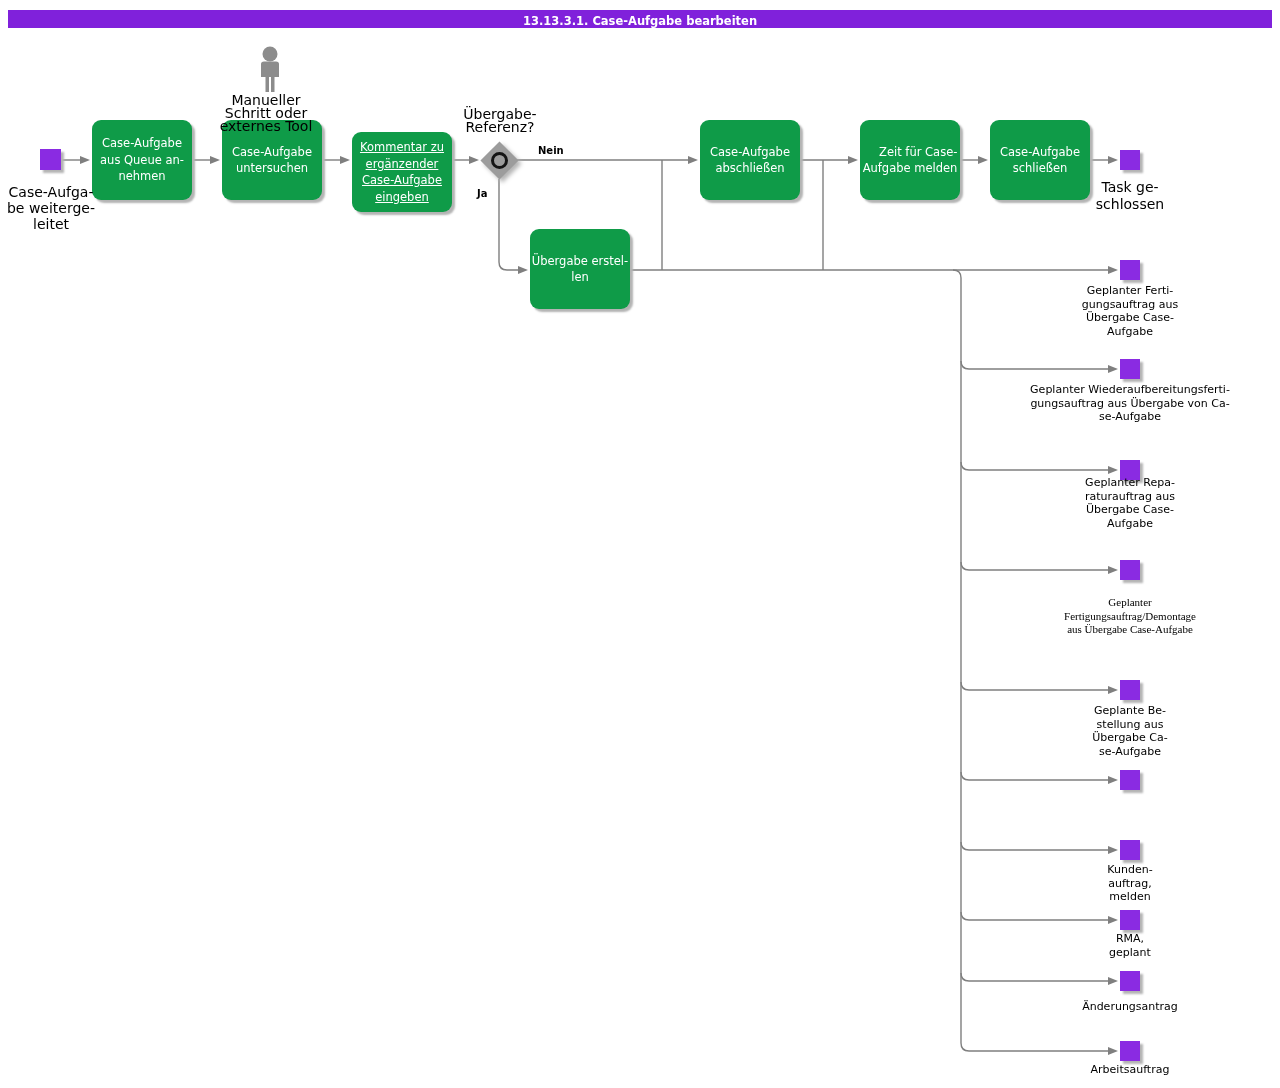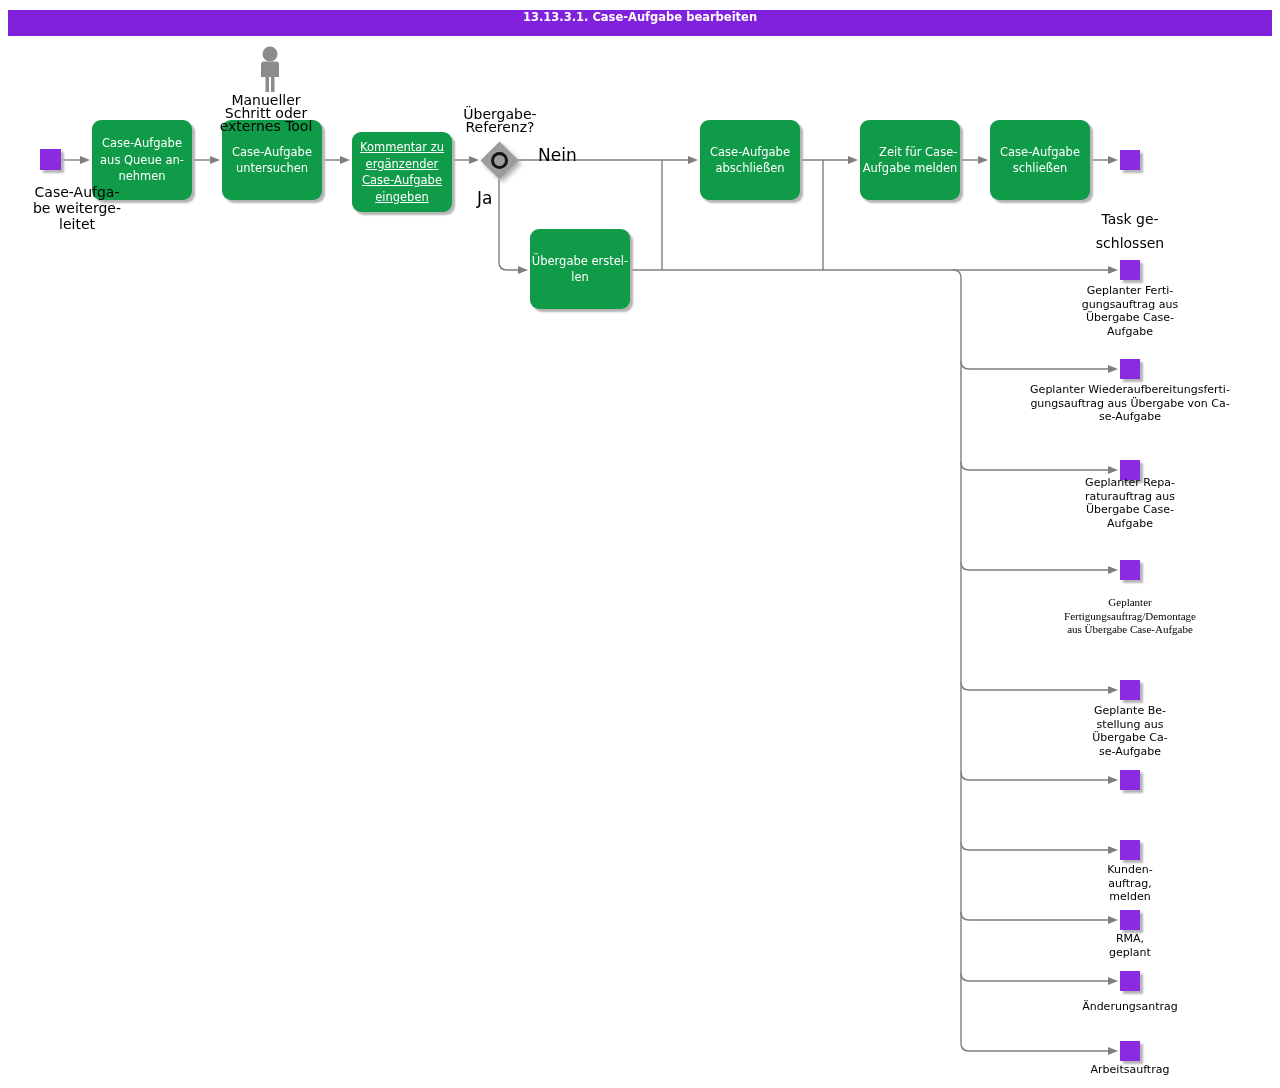--- a/index.html
+++ b/index.html
@@ -1,20 +1,20 @@
 <!DOCTYPE html>
 <html style="--header-purple: #8021DB; --event-purple: #8A2BE2; --task-green: #0F9B48; --line-gray: #7F7F7F; --shadow-gray: #B4B4B4; --gateway-gray: #9C9C9C;"><head>
 <meta charset="utf-8">
 <style>
   html,body{margin:0;padding:0;background:#fff;}
   #canvas{position:relative;width:1280px;height:1088px;background:#fff;overflow:hidden;
           font-family:"DejaVu Sans","Liberation Sans",sans-serif;color:#000;}
   
-  .header{position:absolute;left:8px;top:10px;width:1264px;height:26px;
-          background:var(--header-purple);display:flex;align-items:flex-start;justify-content:center;}
+  .header{position:absolute;left:8px;top:10px;width:1264px;height:18px;
+          background:var(--header-purple);display:flex;align-items:flex-end;justify-content:center;}
   .header span{color:#fff;font-size:11.5px;font-weight:bold;}
   
   #connectors{position:absolute;left:0;top:0;z-index:1;pointer-events:none;}
   #connectors path{stroke:var(--line-gray);stroke-width:1.4;fill:none;}
   #connectors polygon{fill:var(--line-gray);stroke:none;}
   
   .task{position:absolute;width:100px;height:80px;z-index:2;background:var(--task-green);
         border-radius:9px;box-shadow:3px 3px 2px var(--shadow-gray);
         display:flex;align-items:center;justify-content:center;text-align:center;
         color:#fff;font-size:11.5px;line-height:16.5px;white-space:pre-line;cursor:default;}
@@ -24,24 +24,24 @@
   .event.start{width:21px;height:21px;}
   
   .gateway{position:absolute;left:482px;top:143px;width:35px;height:35px;z-index:2;
            filter:drop-shadow(3px 3px 2px var(--shadow-gray));}
   .gateway .diamond{position:absolute;inset:4px;background:var(--gateway-gray);transform:rotate(45deg);}
   .gateway .ring{position:absolute;left:50%;top:50%;width:11px;height:11px;margin:-9px 0 0 -9px;
                  border:3.5px solid #151515;border-radius:50%;}
   
   .lbl{position:absolute;z-index:3;text-align:center;white-space:pre-line;font-size:14px;}
   .io-lbl{line-height:13.5px;font-size:11px;width:300px;left:980px;}
-  .start-lbl{line-height:16px;padding-left:26px;}
-  .end-lbl{line-height:24px;margin-top:28px;}
+  .start-lbl{line-height:16px;}
+  .end-lbl{line-height:17px;}
   .ann-lbl{line-height:13px;}
-  .edge-lbl{z-index:3;position:absolute;font-size:17px;}
+  .edge-lbl{z-index:3;position:absolute;font-size:10px;font-weight:bold;}
   .person{position:absolute;left:254px;top:46px;z-index:2;}
 </style>
 </head>
 <body>
 
 <div id="canvas">
 
   <div class="header">
     <span>13.13.3.1. Case-Aufgabe bearbeiten</span>
   </div>

